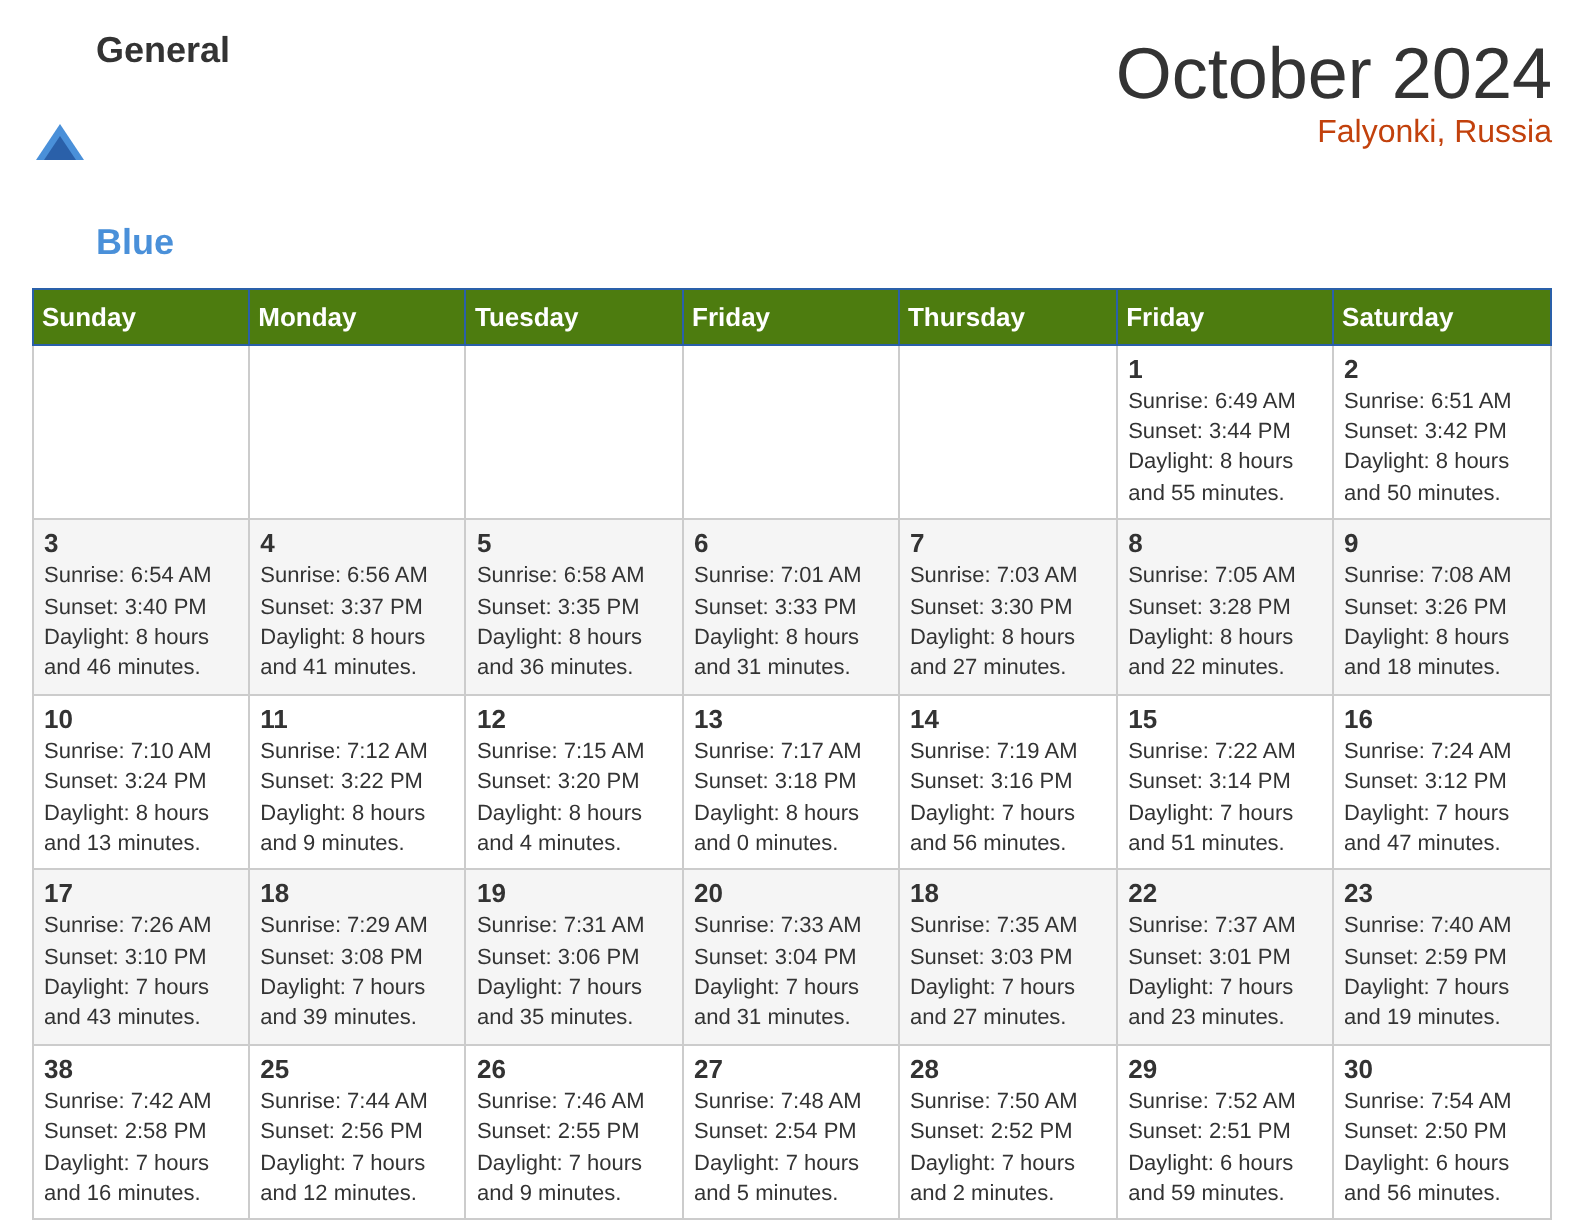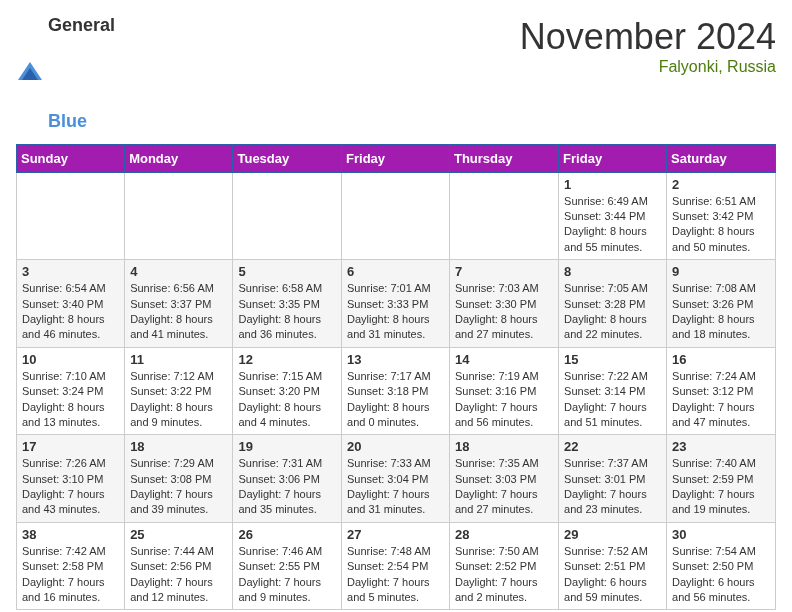--- a/index.html
+++ b/index.html
@@ -45,29 +45,29 @@
     .title-block {
       text-align: right;
     }
     .month-title {
       font-size: 36px;
       font-weight: normal;
       color: #333;
     }
     .location {
       font-size: 16px;
-      color: #4d7c0f;
+      color: #c2410c;
     }
     .calendar {
       width: 100%;
       border-collapse: collapse;
       font-size: 11px;
     }
     .calendar thead th {
-      background-color: #a21caf;
+      background-color: #4d7c0f;
       color: #fff;
       padding: 6px 4px;
       text-align: left;
       font-size: 13px;
       font-weight: bold;
       border: 1px solid #2a60a9;
     }
     .calendar tbody td {
       border: 1px solid #ccc;
       vertical-align: top;
@@ -102,21 +102,21 @@
     <svg class="logo-icon" viewBox="0 0 28 28" xmlns="http://www.w3.org/2000/svg">
       <polygon points="14,2 26,20 2,20" fill="#4a90d9"></polygon>
       <polygon points="14,8 22,20 6,20" fill="#2a60a9"></polygon>
     </svg>
     <div class="logo-text">
       <span class="logo-general">General</span>
       <span class="logo-blue">Blue</span>
     </div>
   </div>
   <div class="title-block">
-    <div class="month-title">November 2024</div>
+    <div class="month-title">October 2024</div>
     <div class="location">Falyonki, Russia</div>
   </div>
 </div>
 
 <table class="calendar">
   <thead>
     <tr>
     <th>Sunday</th>
         <th>Monday</th>
         <th>Tuesday</th>

